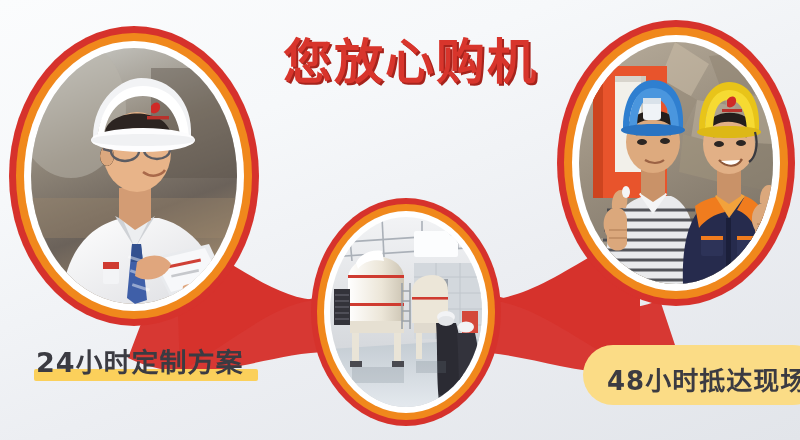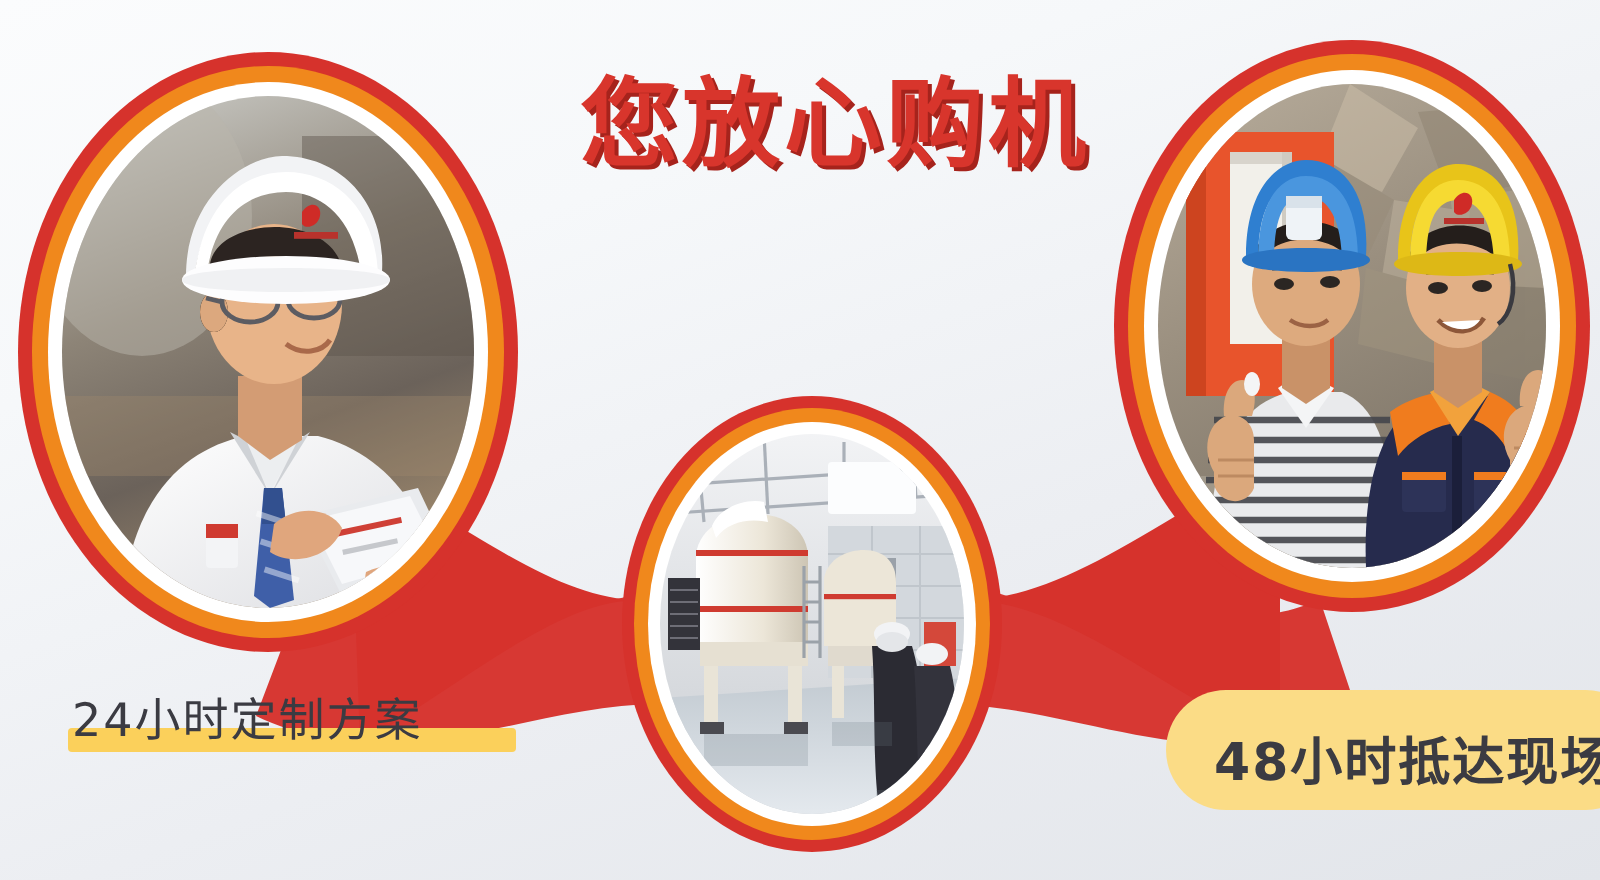--- a/index.html
+++ b/index.html
@@ -79,21 +79,21 @@
   #circle-right .photo       { inset: 22px; }
 
   .photo svg { display: block; width: 100%; height: 100%; }
 
   
   #headline {
     position: absolute;
     left: 283px;
     top: 33px;
     width: 262px;
-    text-align: right;
+    text-align: left;
     z-index: 6;
   }
   #headline .line {
     font-family: "DejaVu Sans", "Liberation Sans", sans-serif;
     font-size: 49px;
     font-weight: bold;
     line-height: 59px;
     letter-spacing: 2px;
     color: #d8352c;
     text-shadow: 2px 2px 0 #a6231c;
@@ -104,22 +104,22 @@
   #label-left {
     position: absolute;
     left: 36px;
     top: 341px;
     z-index: 6;
   }
   #label-left .txt {
     position: relative;
     z-index: 2;
     font-family: "DejaVu Sans", "Liberation Sans", sans-serif;
-    font-size: 23px;
-    font-weight: normal;
+    font-size: 27px;
+    font-weight: bold;
     letter-spacing: 1px;
     color: #3b3b42;
     white-space: nowrap;
   }
   #label-left .underline {
     position: absolute;
     left: -2px;
     bottom: -1px;
     width: 224px;
     height: 12px;

